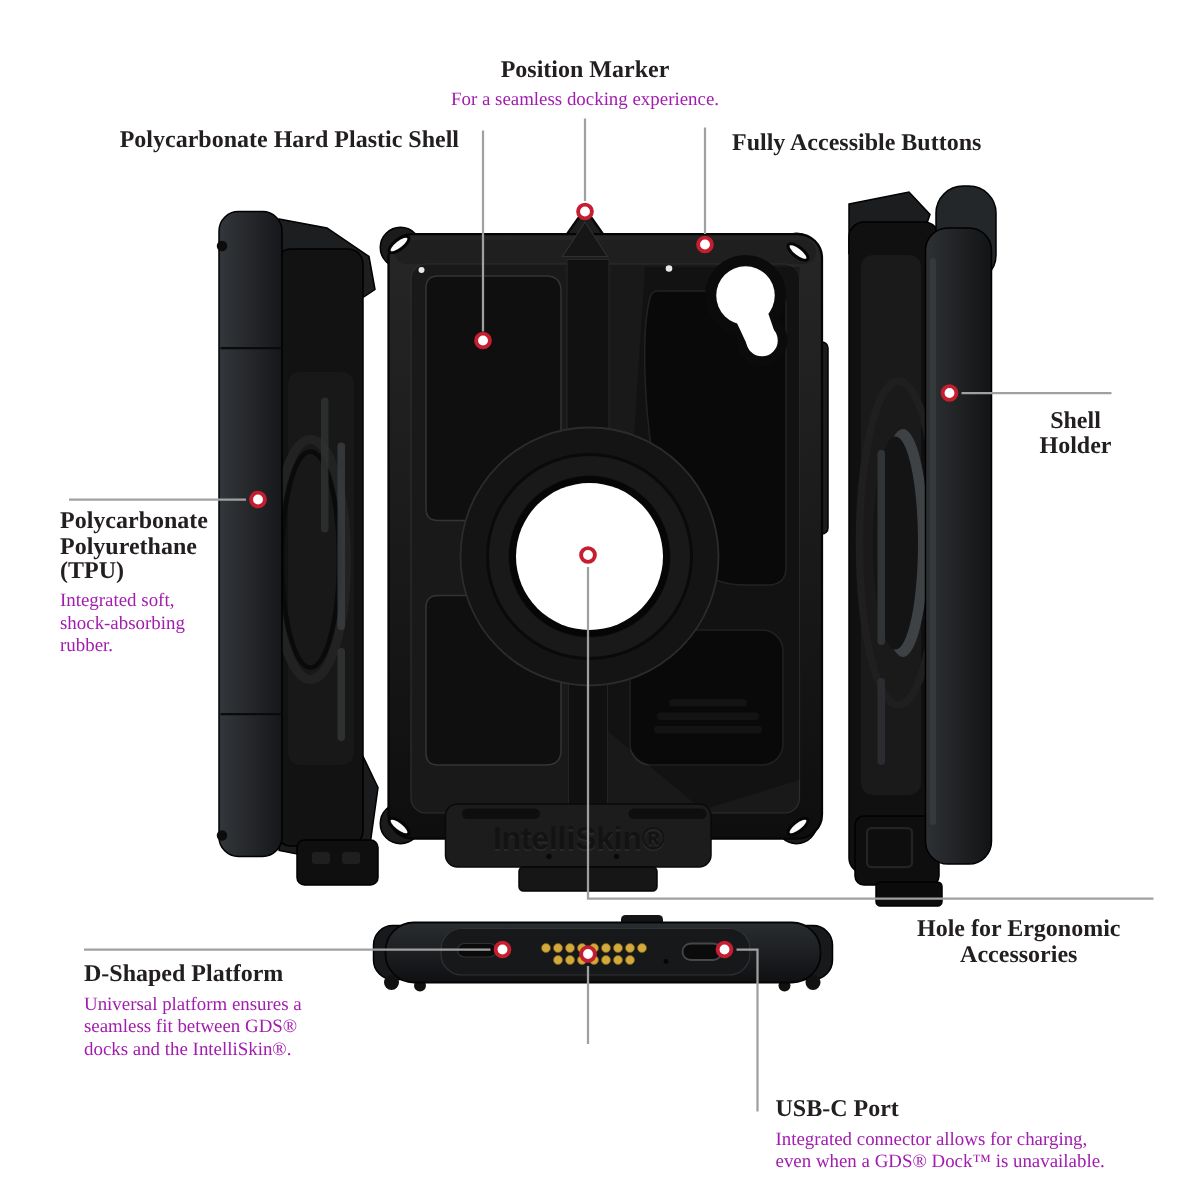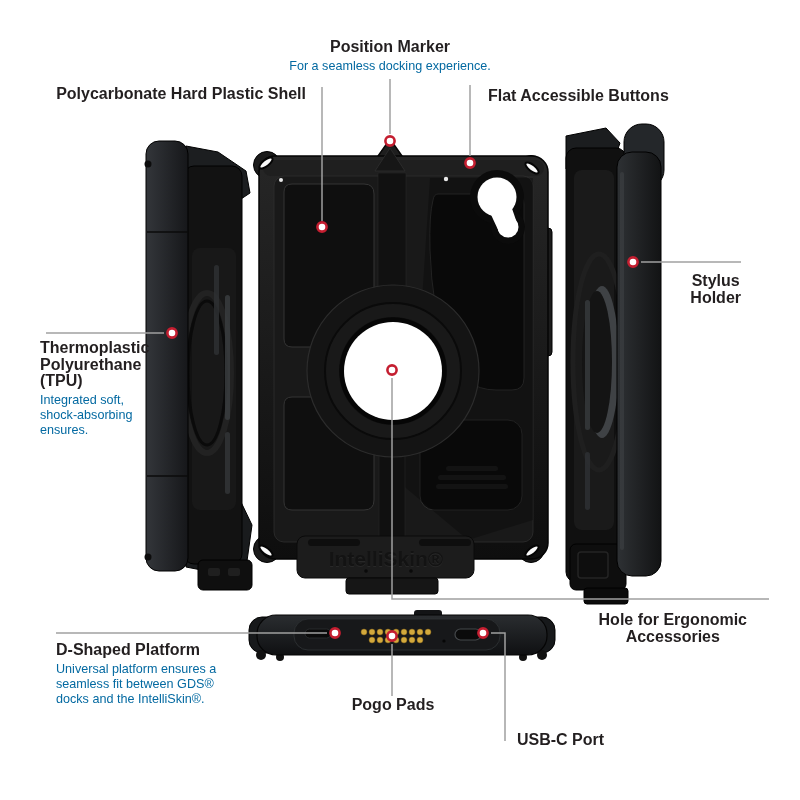--- a/index.html
+++ b/index.html
@@ -1,21 +1,21 @@
 <!DOCTYPE html>
 <html><head>
 <meta charset="utf-8">
 <style>
   html,body{margin:0;padding:0;width:800px;height:800px;background:#ffffff;overflow:hidden;
             font-family:"Liberation Sans",sans-serif;}
   #stage{position:relative;width:800px;height:800px;background:#ffffff;}
   #scene{position:absolute;left:0;top:0;}
-  .label{position:absolute;}
+  .label{position:absolute;font-family:Liberation Serif, serif;}
   .t{font-size:16px;font-weight:700;color:#231f20;line-height:16.5px;white-space:pre-line;margin:0 0 3px 0;}
-  .d{font-size:12.6px;color:#0369a1;line-height:15px;white-space:pre-line;}
+  .d{font-size:12.6px;color:#a21caf;line-height:15px;white-space:pre-line;}
   .ra{text-align:center;}
   .ce{text-align:center;}
 </style>
 </head>
 <body>
 
 <div id="stage">
 
 <svg id="scene" width="800" height="800" viewBox="0 0 800 800">
   <defs>
@@ -201,50 +201,51 @@
 <div class="label ce" style="left:240px;top:39px;width:300px">
   <div class="t">Position Marker</div>
   <div class="d">For a seamless docking experience.</div>
 </div>
 
 <div class="label ra" style="right:494px;top:86px">
   <div class="t">Polycarbonate Hard Plastic Shell</div>
 </div>
 
 <div class="label" style="left:488px;top:88px">
-  <div class="t">Flat Accessible Buttons</div>
+  <div class="t">Fully Accessible Buttons</div>
 </div>
 
 <div class="label" style="left:40px;top:340px">
-  <div class="t">Thermoplastic
+  <div class="t">Polycarbonate
 Polyurethane
 (TPU)</div>
   <div class="d">Integrated soft,
 shock-absorbing
-ensures.</div>
+rubber.</div>
 </div>
 
 <div class="label ra" style="right:59px;top:273px">
-  <div class="t">Stylus
+  <div class="t">Shell
 Holder</div>
 </div>
 
 <div class="label" style="left:56px;top:642px">
   <div class="t">D-Shaped Platform</div>
   <div class="d">Universal platform ensures a
 seamless fit between GDS®
 docks and the IntelliSkin®.</div>
 </div>
 
 <div class="label ra" style="right:53px;top:612px">
   <div class="t">Hole for Ergonomic
 Accessories</div>
 </div>
 
 <div class="label ce" style="left:272px;top:697px;width:242px">
-  <div class="t">Pogo Pads</div>
 </div>
 
 <div class="label" style="left:517px;top:732px">
   <div class="t">USB-C Port</div>
+  <div class="d">Integrated connector allows for charging,
+even when a GDS® Dock™ is unavailable.</div>
 </div>
 
 </div>
 
 </body></html>

